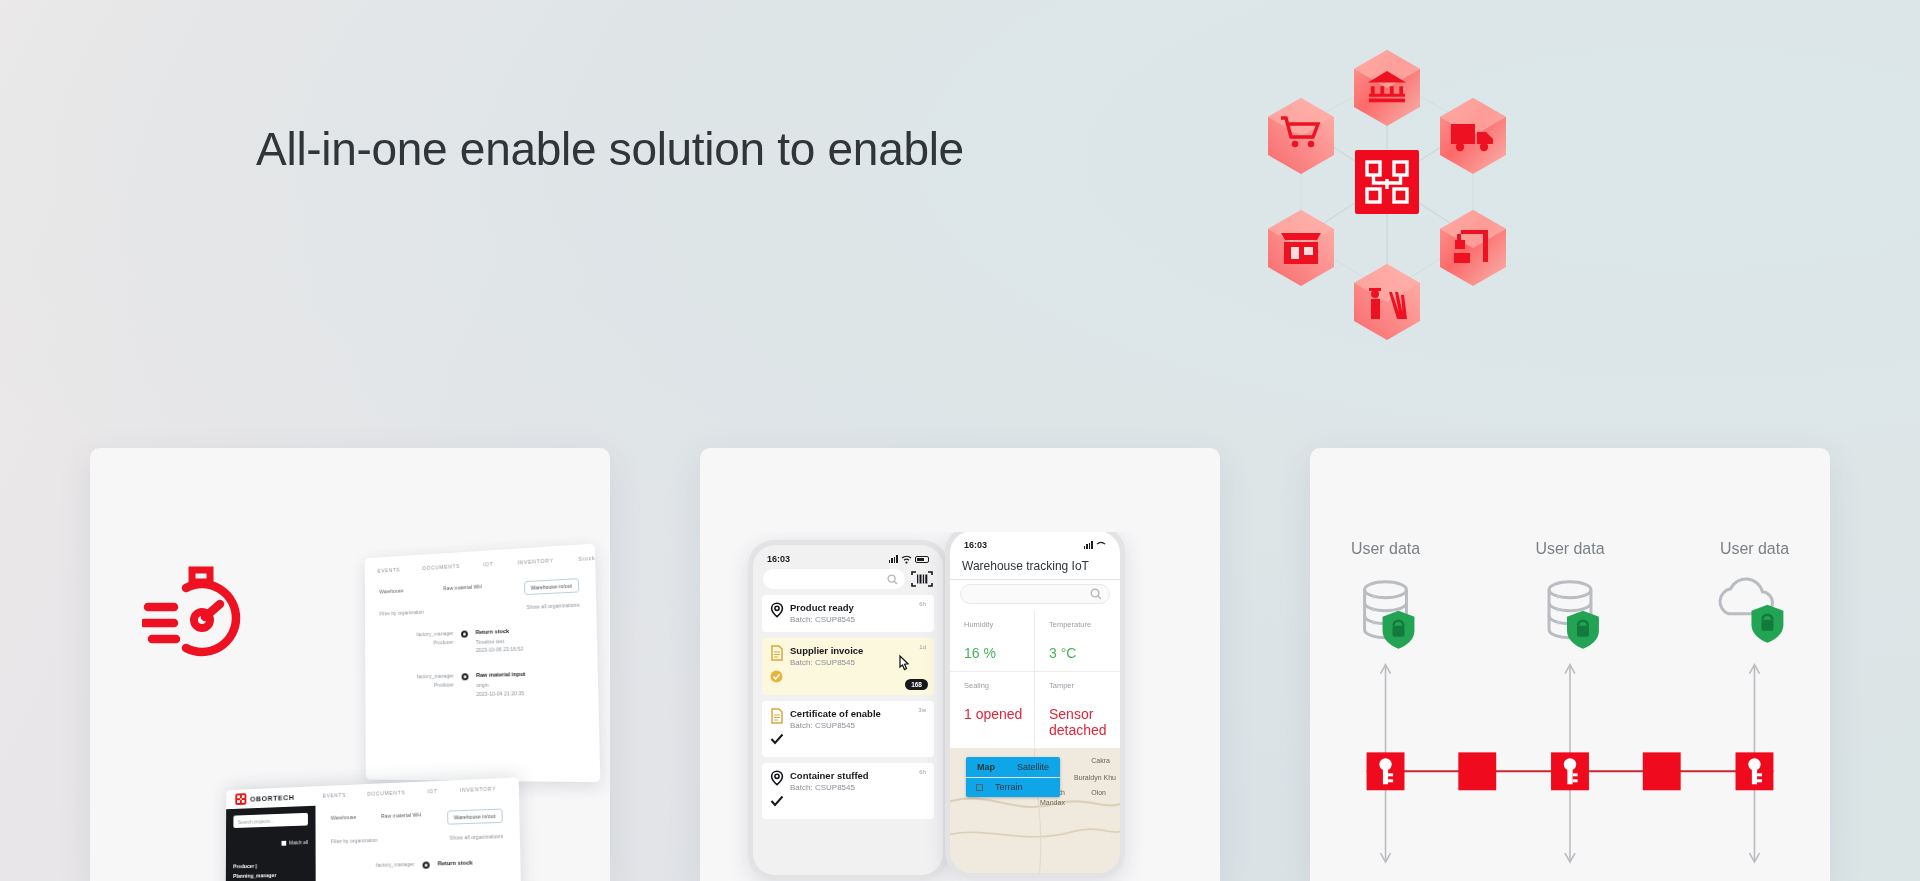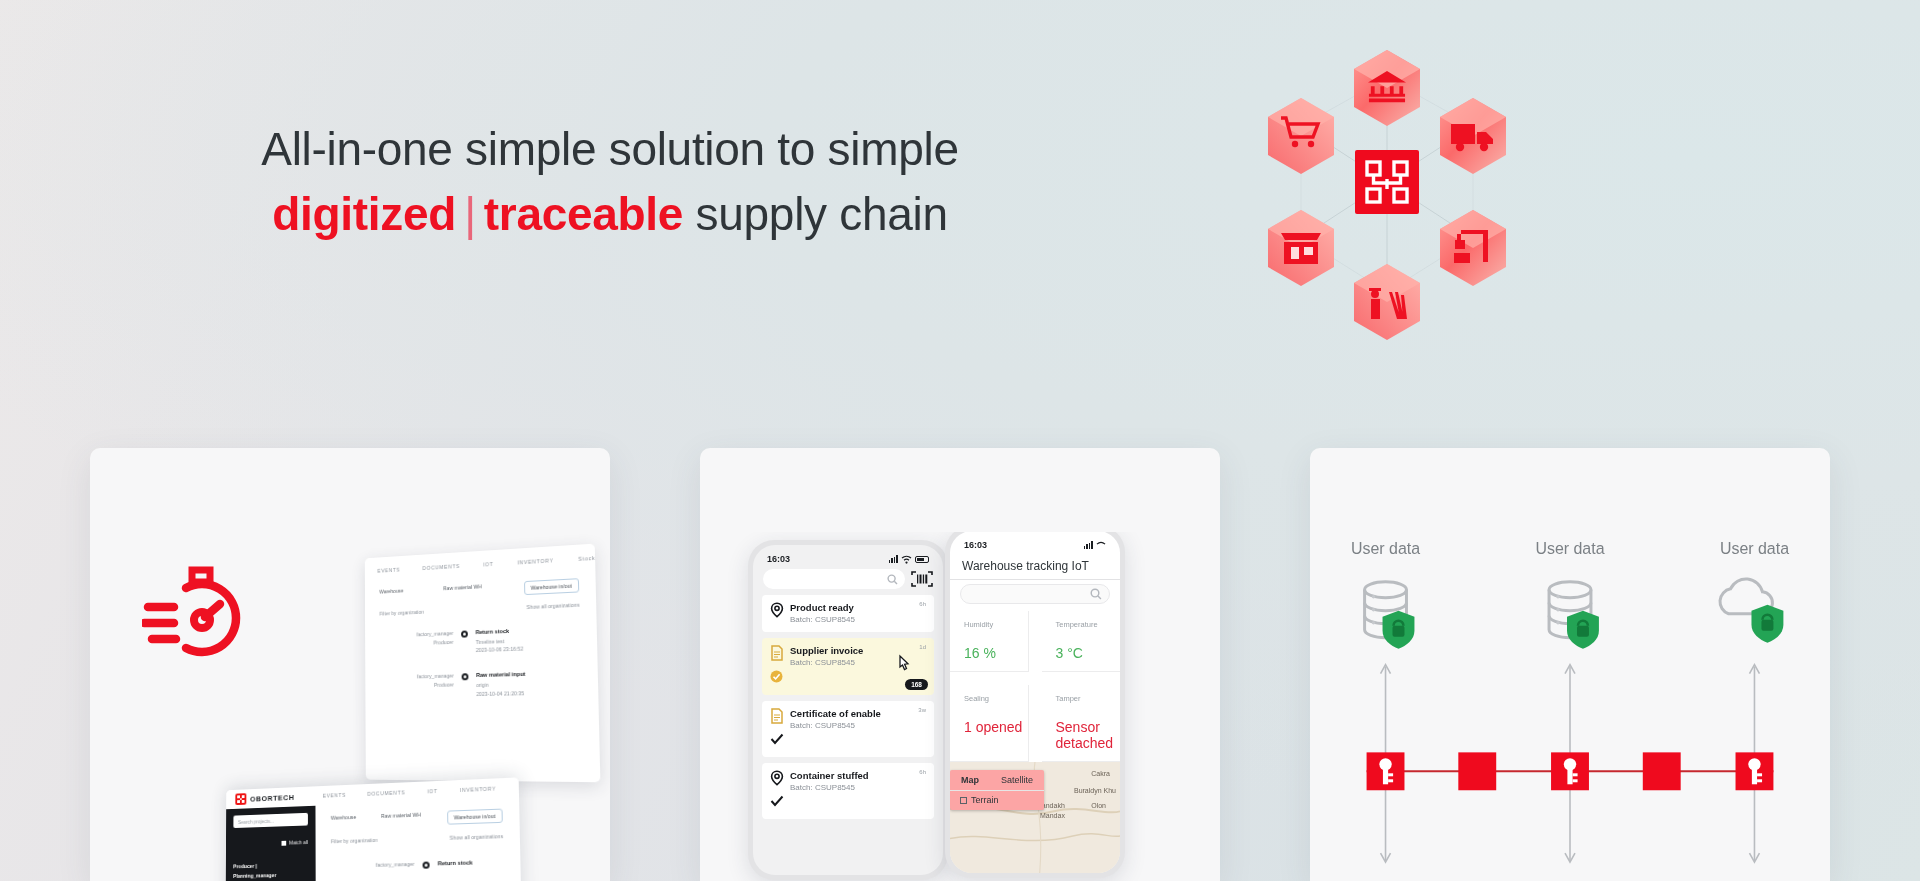--- a/index.html
+++ b/index.html
@@ -103,47 +103,46 @@
   .it-ico { width:14px; height:16px; flex:none; }
   .it-title { font-size:9.5px; font-weight:700; color:#16181c; }
   .it-sub { font-size:8px; color:#8b9097; margin-top:2px; }
   .it-time { position:absolute; right:8px; top:6px; font-size:6px; color:#9aa0a6; }
   .it-check { margin-top:3px; }
   .badge { position:absolute; right:6px; bottom:5px; background:#16181c; color:#fff;
            font-size:6.5px; font-weight:700; border-radius:7px; padding:2px 6px; }
   .cursor { position:absolute; right:22px; top:16px; }
 
   .ph2-title { font-size:12px; color:#2f3539; padding:4px 12px 6px; border-bottom:1px solid #e2e2e4; }
-  .grid2 { display:grid; grid-template-columns:1fr 1fr;gap:13px; }
+  .grid2 { display:grid; grid-template-columns:1fr 1fr; }
   .cell { padding:9px 0 10px 14px; border-right:1px solid #ececed; border-bottom:1px solid #ececed; }
   .cell:nth-child(2n) { border-right:none; }
   .c-lab { font-size:7.5px; color:#9aa0a6; }
   .c-val { font-size:14px; margin-top:16px; }
   .green { color:#49b25b; }
   .red2 { color:#e0243a; }
   .mapwrap { flex:1; position:relative; background:#efe8dc; overflow:hidden; font-size:7px; color:#6b6257; }
-  .mapctl { position:absolute; left:0; top:8px; background:#fca5a5; border-radius:2px;
+  .mapctl { position:absolute; left:16px; top:8px; background:#0ea5e9; border-radius:2px;
             box-shadow:0 1px 3px rgba(0,0,0,.25); font-size:9px; color:#2f3539; }
   .mapctl .mrow1 { display:flex; }
   .mapctl .mrow1 span { padding:5px 11px; }
   .mapctl .mrow1 span.sel { font-weight:700; }
-  .mapctl .mrow2 { display:flex; align-items:center; gap:4px; padding:4px 10px 5px; border-top:1px solid #e6e6e6; }
+  .mapctl .mrow2 { display:flex; align-items:center; gap:12px; padding:4px 10px 5px; border-top:1px solid #e6e6e6; }
   .mcb { width:7px; height:7px; border:1px solid #5b6168; }
   .mlbl { position:absolute; }
 
   
   .bc { position:absolute; inset:0; }
   .bc svg { width:100%; height:100%; }
 </style>
 </head>
 <body>
 
 <div class="hero">
-  <h1>All-in-one simple solution to simple</h1>
-  <h2><span class="hl">digitized</span><span class="bar">|</span><span class="hl">traceable</span><span> supply chain</span></h2>
+  <h1>All-in-one enable solution to enable</h1>
 </div>
 
 <div class="hexnet">
 <svg viewBox="0 0 345 330">
   <defs>
     <linearGradient id="hg" x1="0" y1="0" x2="1" y2="1">
       <stop offset="0%" stop-color="#ff9a95"></stop>
           <stop offset="45%" stop-color="#fb6a6a"></stop>
       <stop offset="100%" stop-color="#f9b5ae"></stop>
     </linearGradient>

